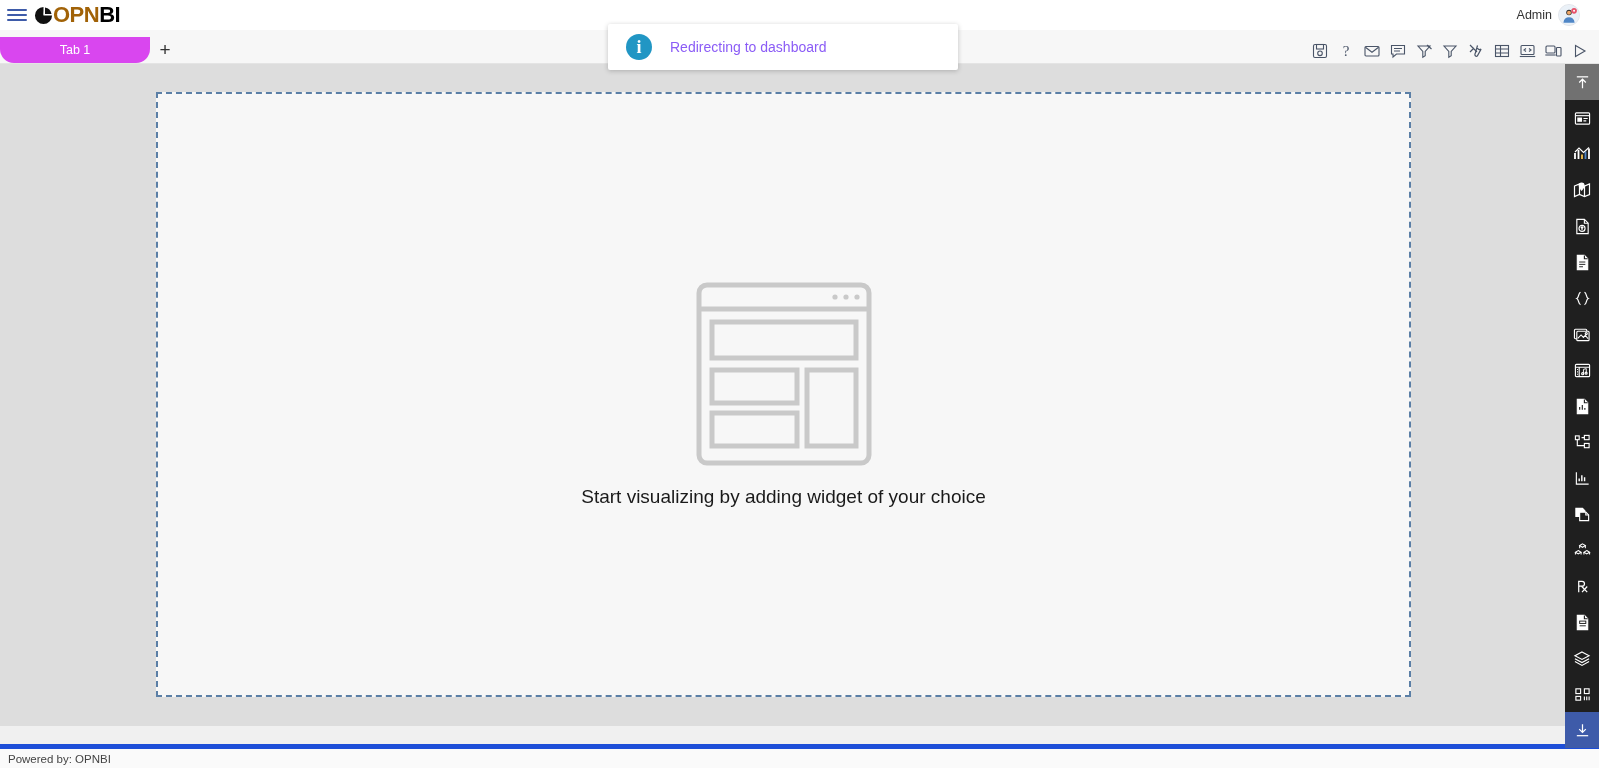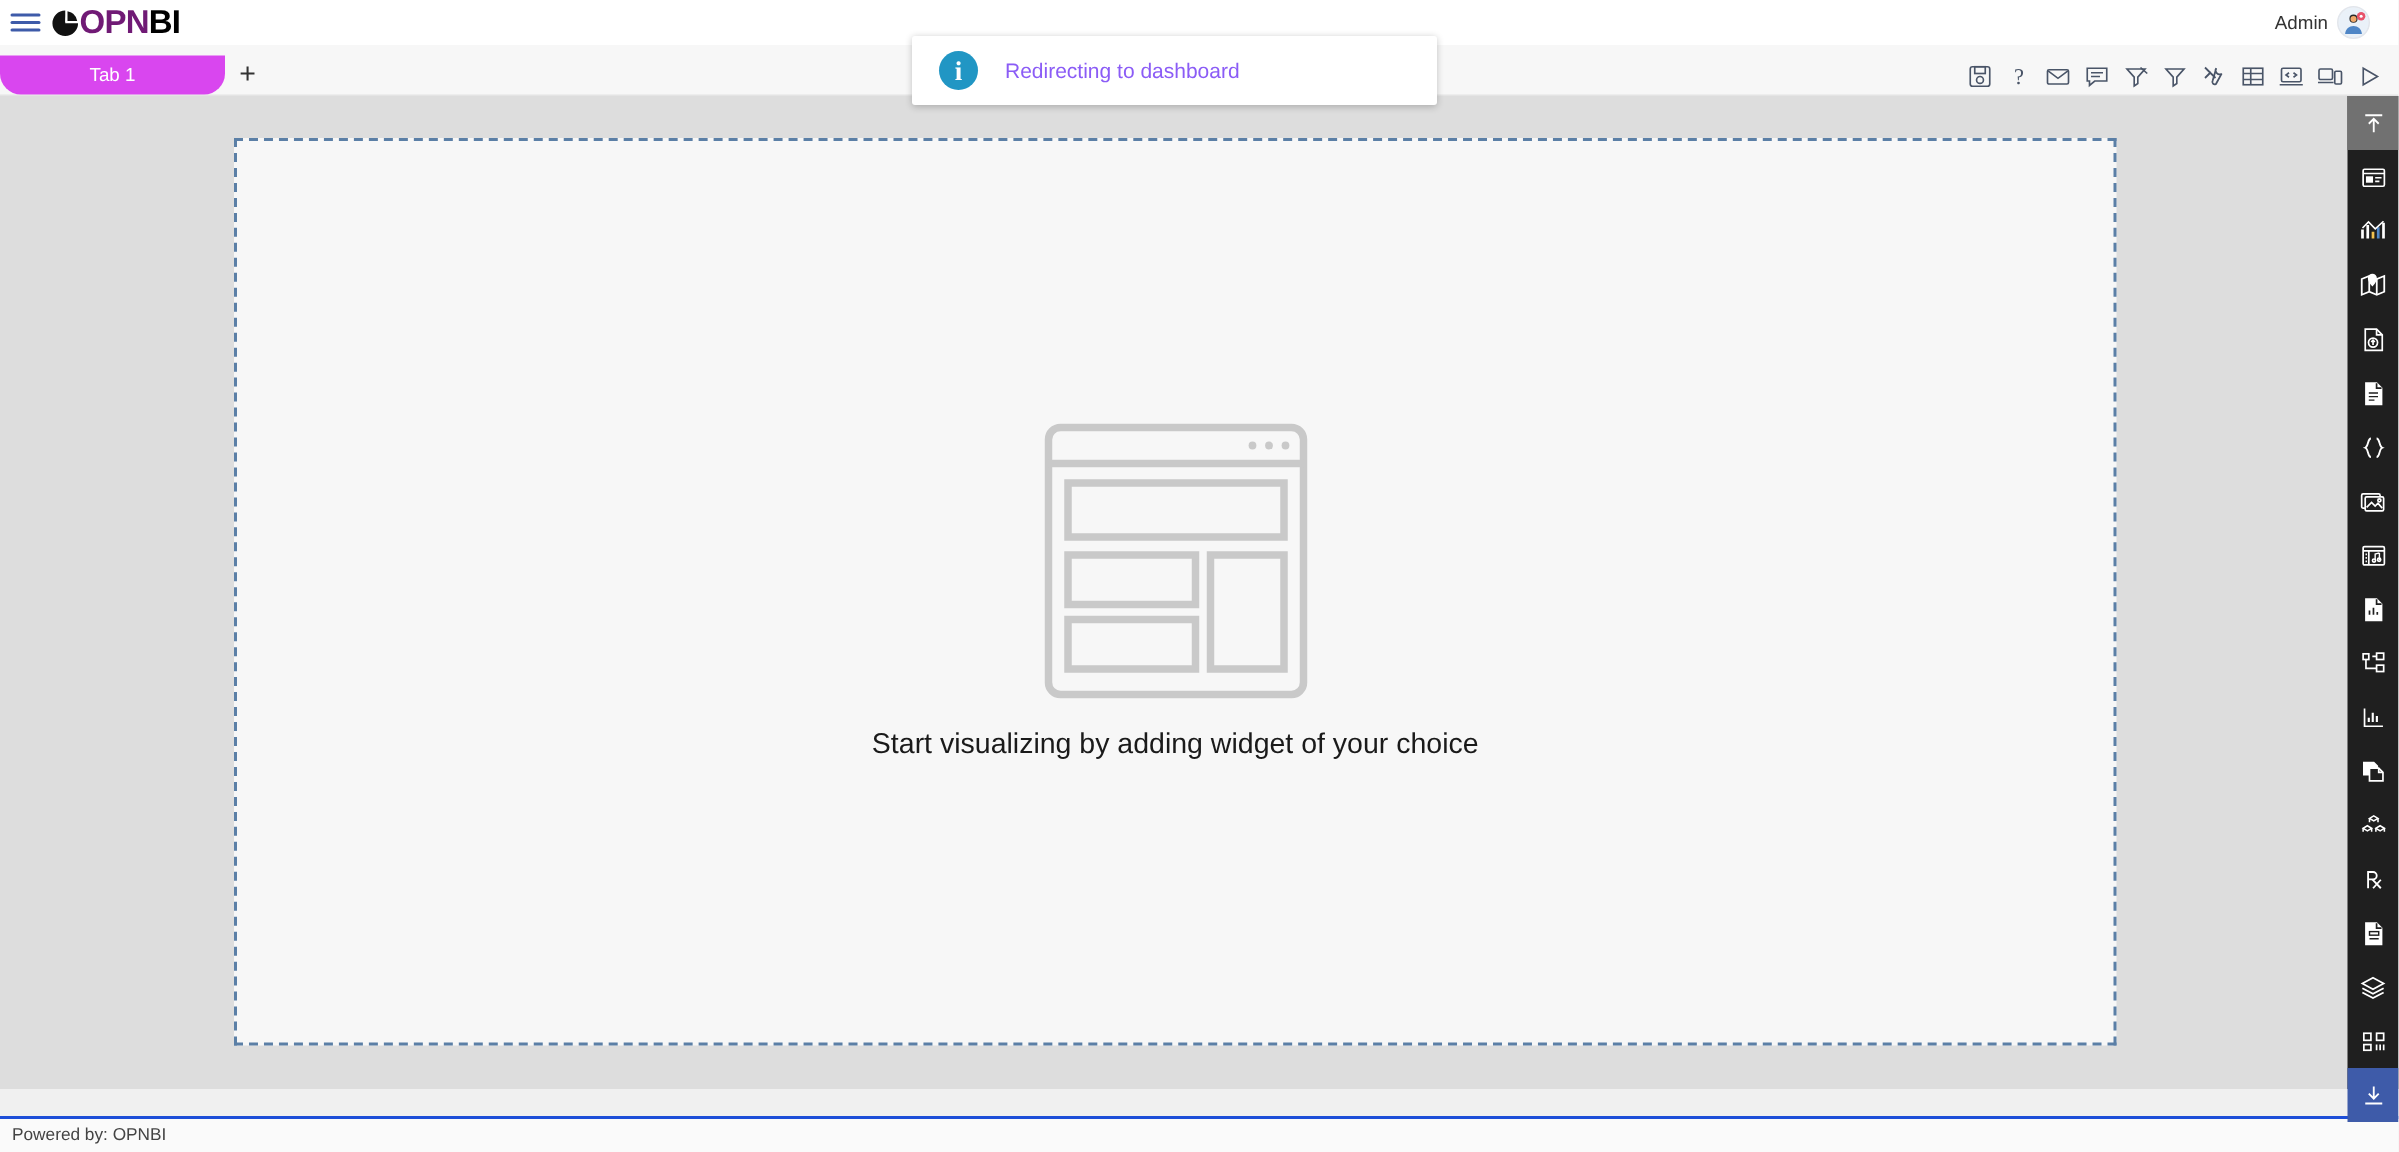--- a/index.html
+++ b/index.html
@@ -41,21 +41,21 @@
     letter-spacing: -0.5px;
     line-height: 1;
     user-select: none;
   }
   .logo-mark {
     width: 19px; height: 19px;
     margin-right: 0px;
     position: relative;
     display: inline-block;
   }
-  .logo-opn { color: #701a75; }
+  .logo-opn { color: #a16207; }
   .logo-bi  { color: #000000; }
 
   .topbar-right {
     margin-left: auto;
     display: flex; align-items: center;
     gap: 6px; padding-right: 19px;
   }
   .admin-label {
     font-size: 12.5px; color: #333333;
   }
@@ -163,21 +163,21 @@
     position: absolute;
     top: 726px; left: 0;
     width: 1599px; height: 18px;
     background: #f0f0f0;
   }
   .footer {
     position: absolute;
     top: 744px; left: 0;
     width: 1599px; height: 24px;
     background: #fafafa;
-    border-top: 2px solid #1d4ed8;
+    border-top: 5px solid #1d4ed8;
     display: flex; align-items: center;
     padding-left: 8px;
     font-size: 11.5px;
     color: #444444;
   }
 
   
   .toast {
     position: absolute;
     top: 24px; left: 608px;

